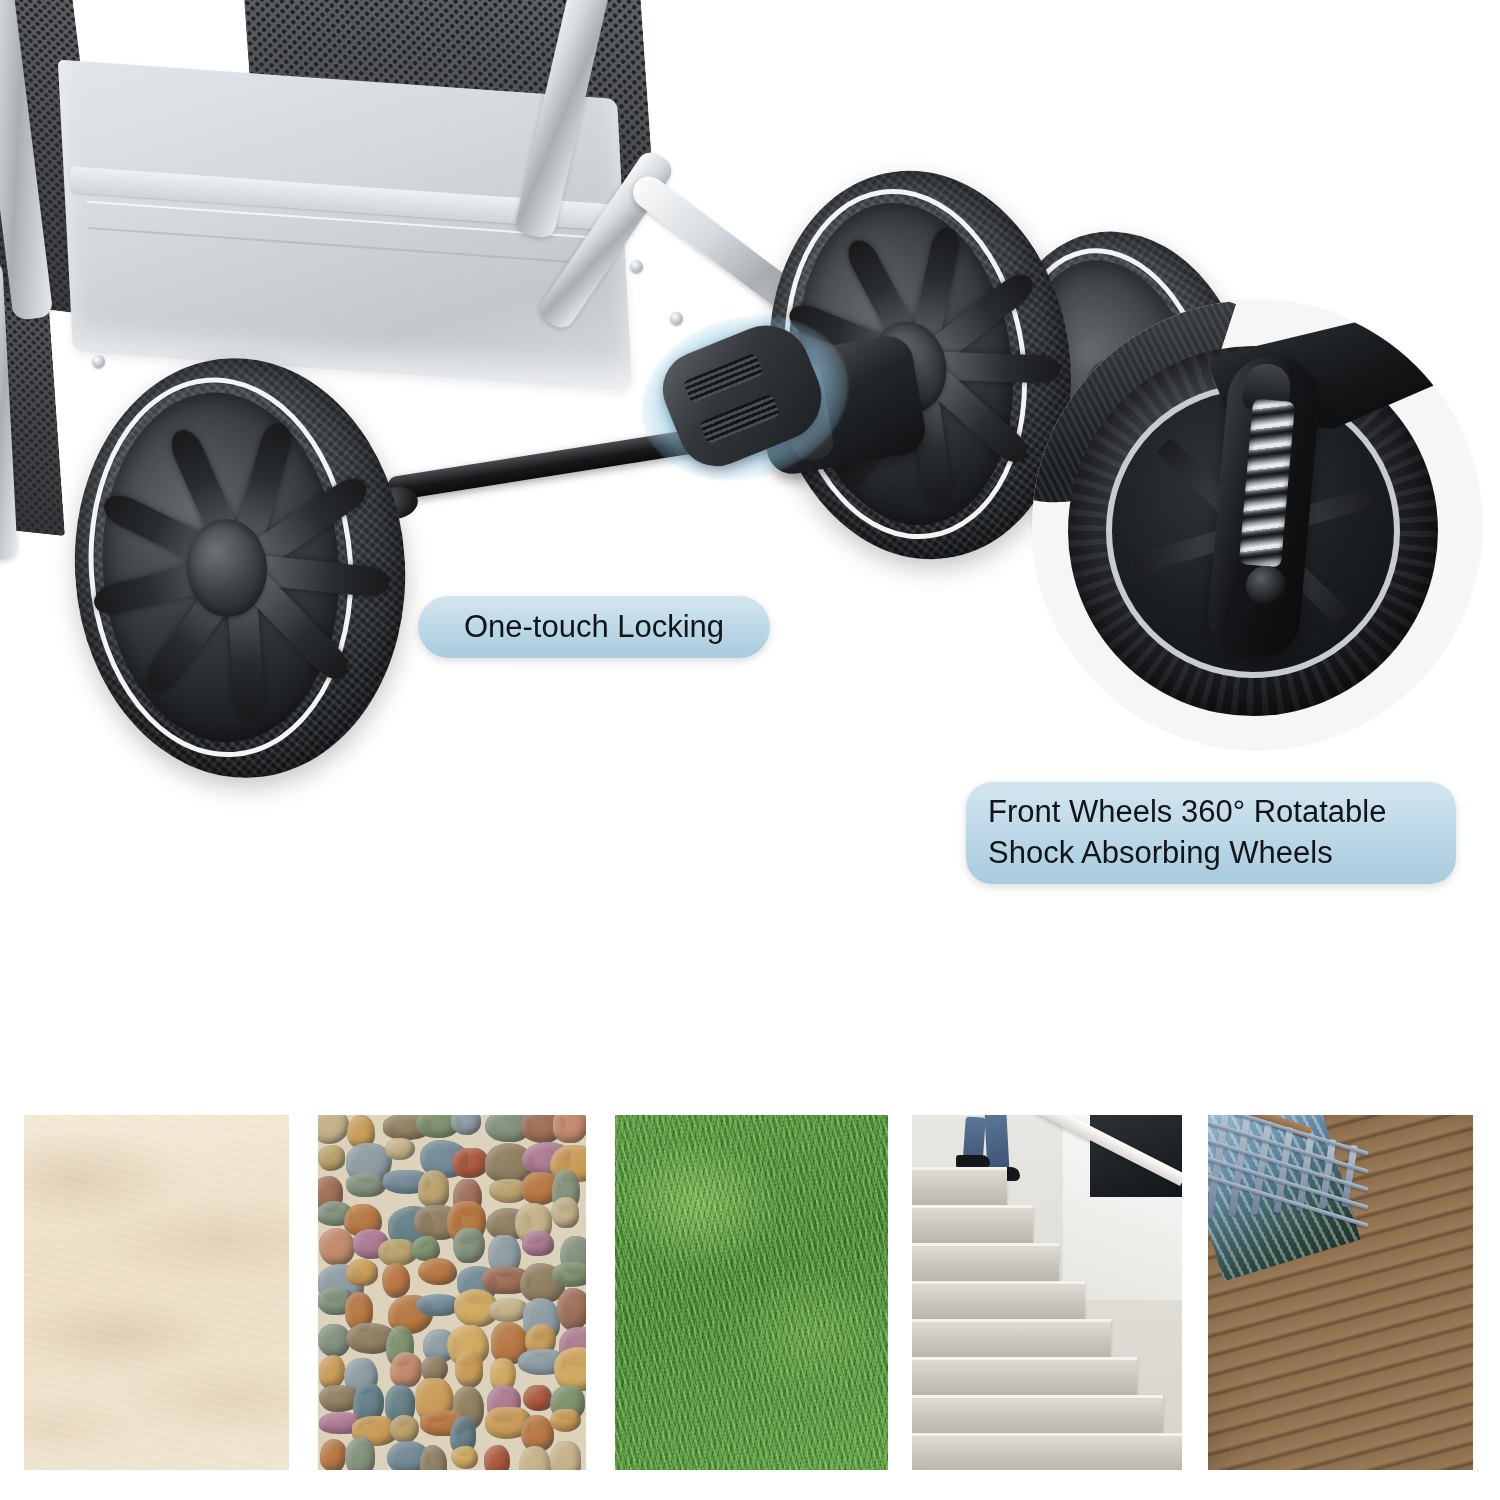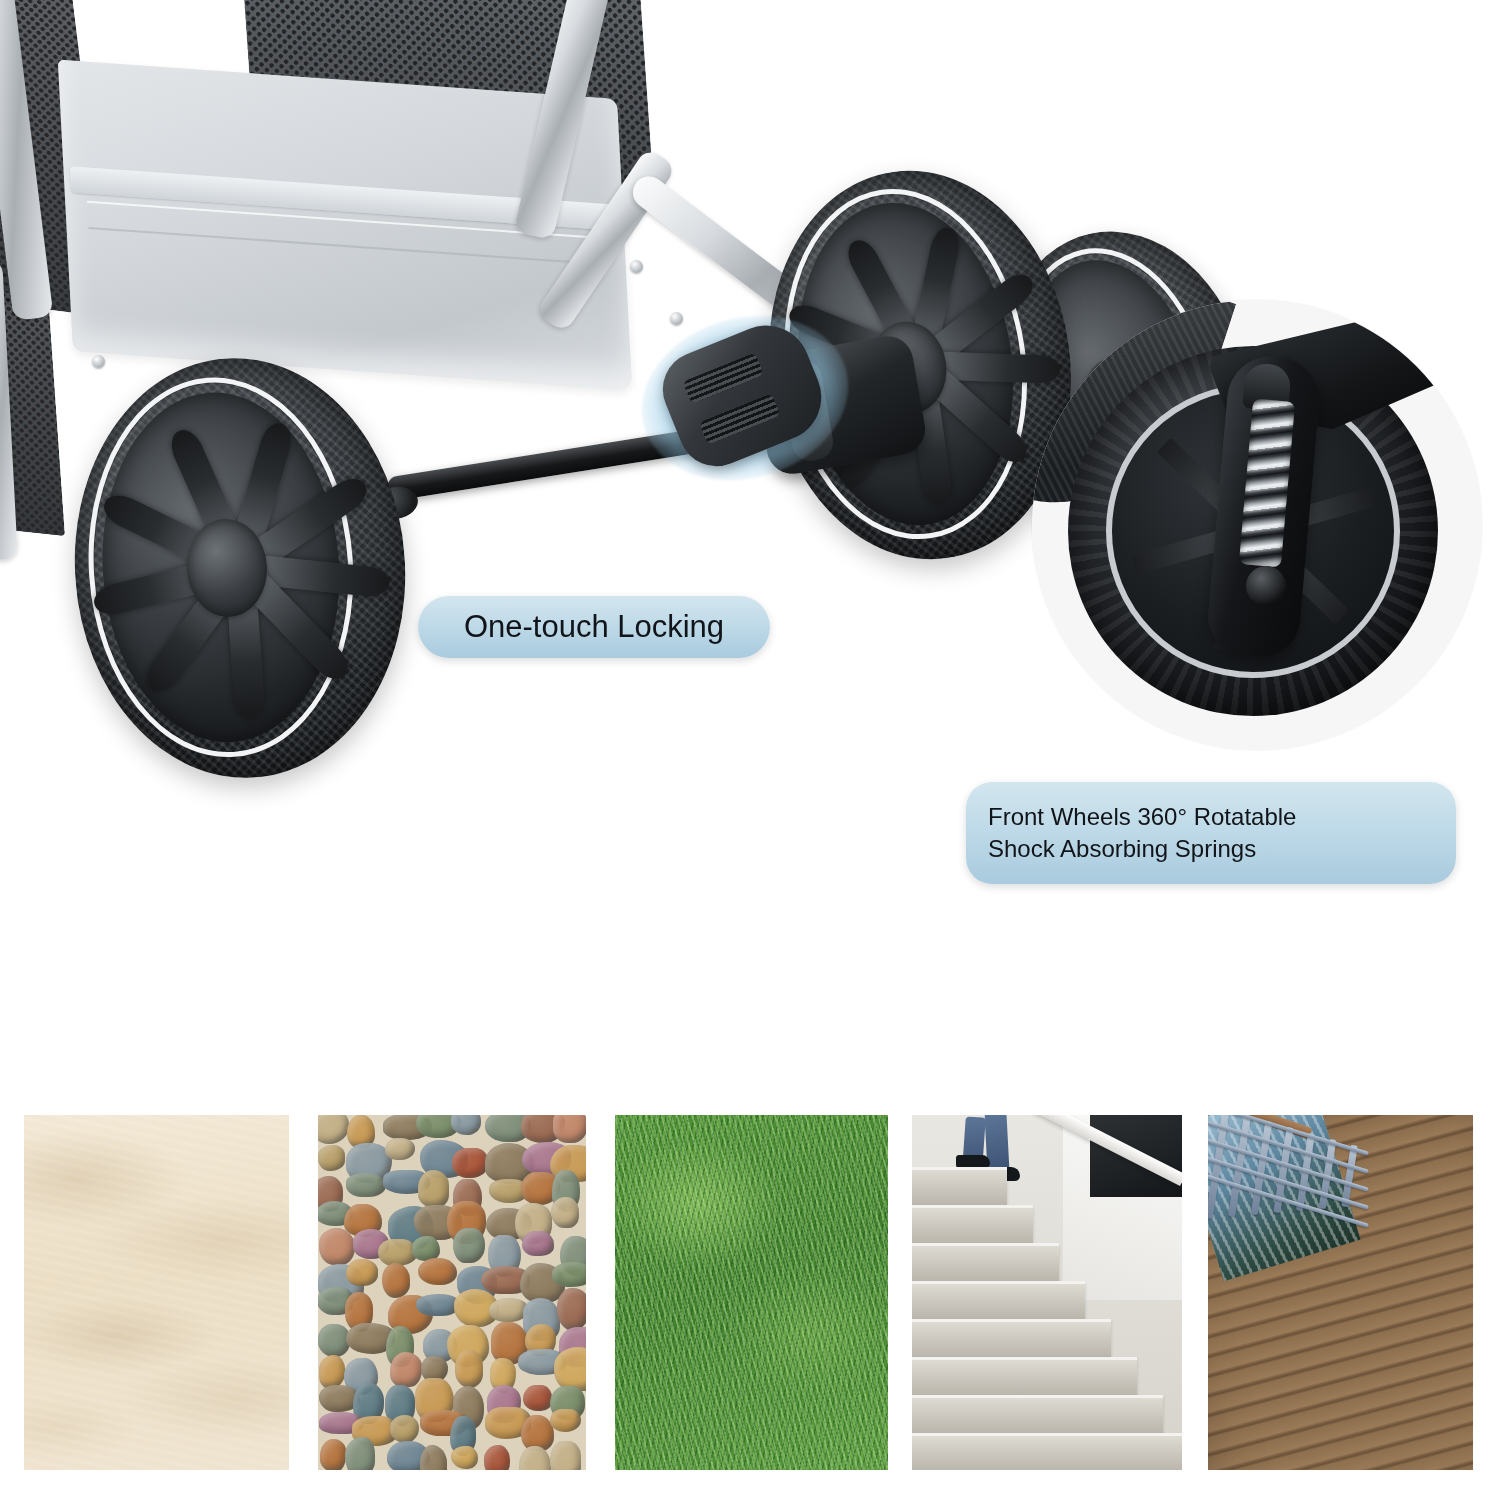--- a/index.html
+++ b/index.html
@@ -248,21 +248,21 @@
     background: linear-gradient(180deg,#d3e6ef 0%, #bfdae8 45%, #a9cbde 100%);
     border-radius: 34px;
     color:#111418;
     display:flex; align-items:center; justify-content:center;
     text-align:center; line-height:1.32;
     box-shadow: 0 3px 9px rgba(0,0,0,.14);
     font-weight: 400;
   }
   #pill-lock{ left:418px; top:596px; width:352px; height:62px; font-size:31px; }
   #pill-front{
-    left:966px; top:782px; width:490px; height:102px; font-size:24px;
+    left:966px; top:782px; width:490px; height:102px; font-size:31px;
     flex-direction:column; padding: 0 22px; border-radius: 26px;
   }
   #pill-front span{ display:block; width:100%; text-align:left; }
 
   
   #banner{
     position:absolute; left:0; top:933px; width:1500px; height:132px;
     background:#5b93b5; display:flex; align-items:center; justify-content:center;
   }
   #banner-title{
@@ -448,21 +448,21 @@
       <div id="inset-fork"></div>
       <div id="inset-spring-cap"></div>
       <div id="inset-spring"></div>
       <div id="inset-pivot"></div>
     </div>
 
     <div class="pill" id="pill-lock">One-touch Locking</div>
 
     <div class="pill" id="pill-front">
       <span>Front Wheels 360° Rotatable</span>
-      <span>Shock Absorbing Springs</span>
+      <span>Shock Absorbing Wheels</span>
     </div>
   </div>
 
 
   <div id="terrain-strip">
 
     <div class="terrain-tile" id="tile-sand">
       <div class="sand"></div>
     </div>
 

